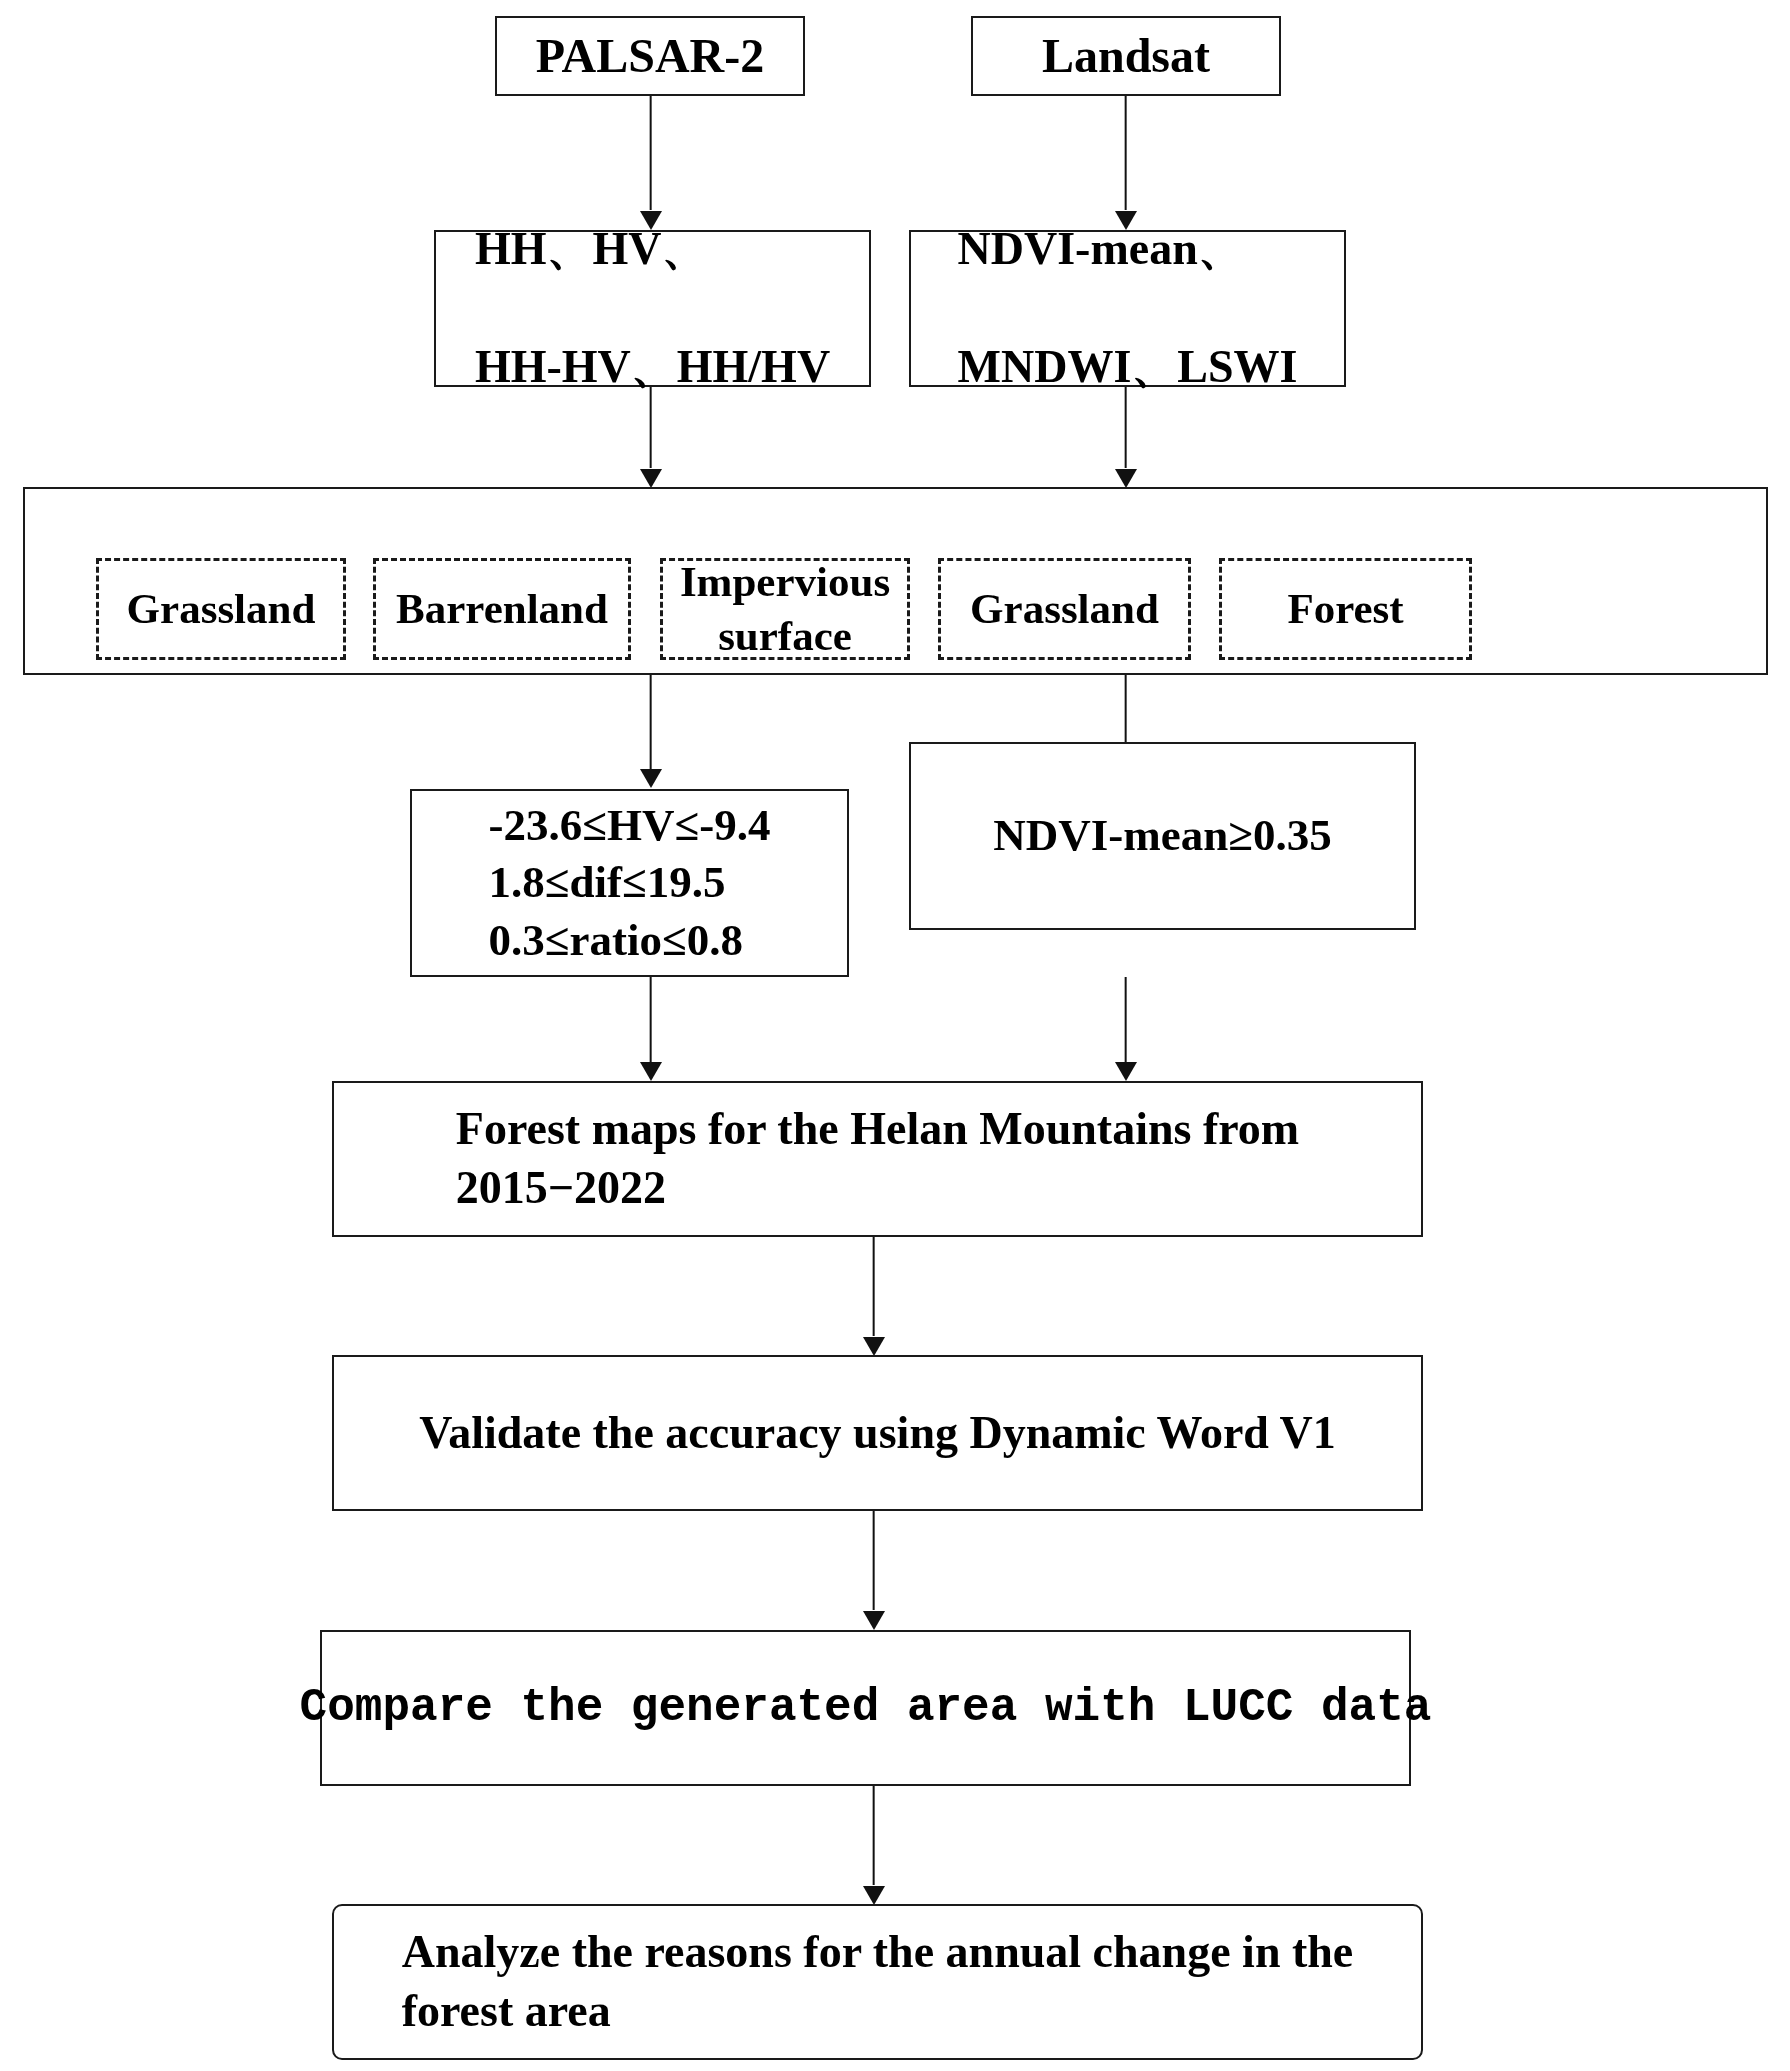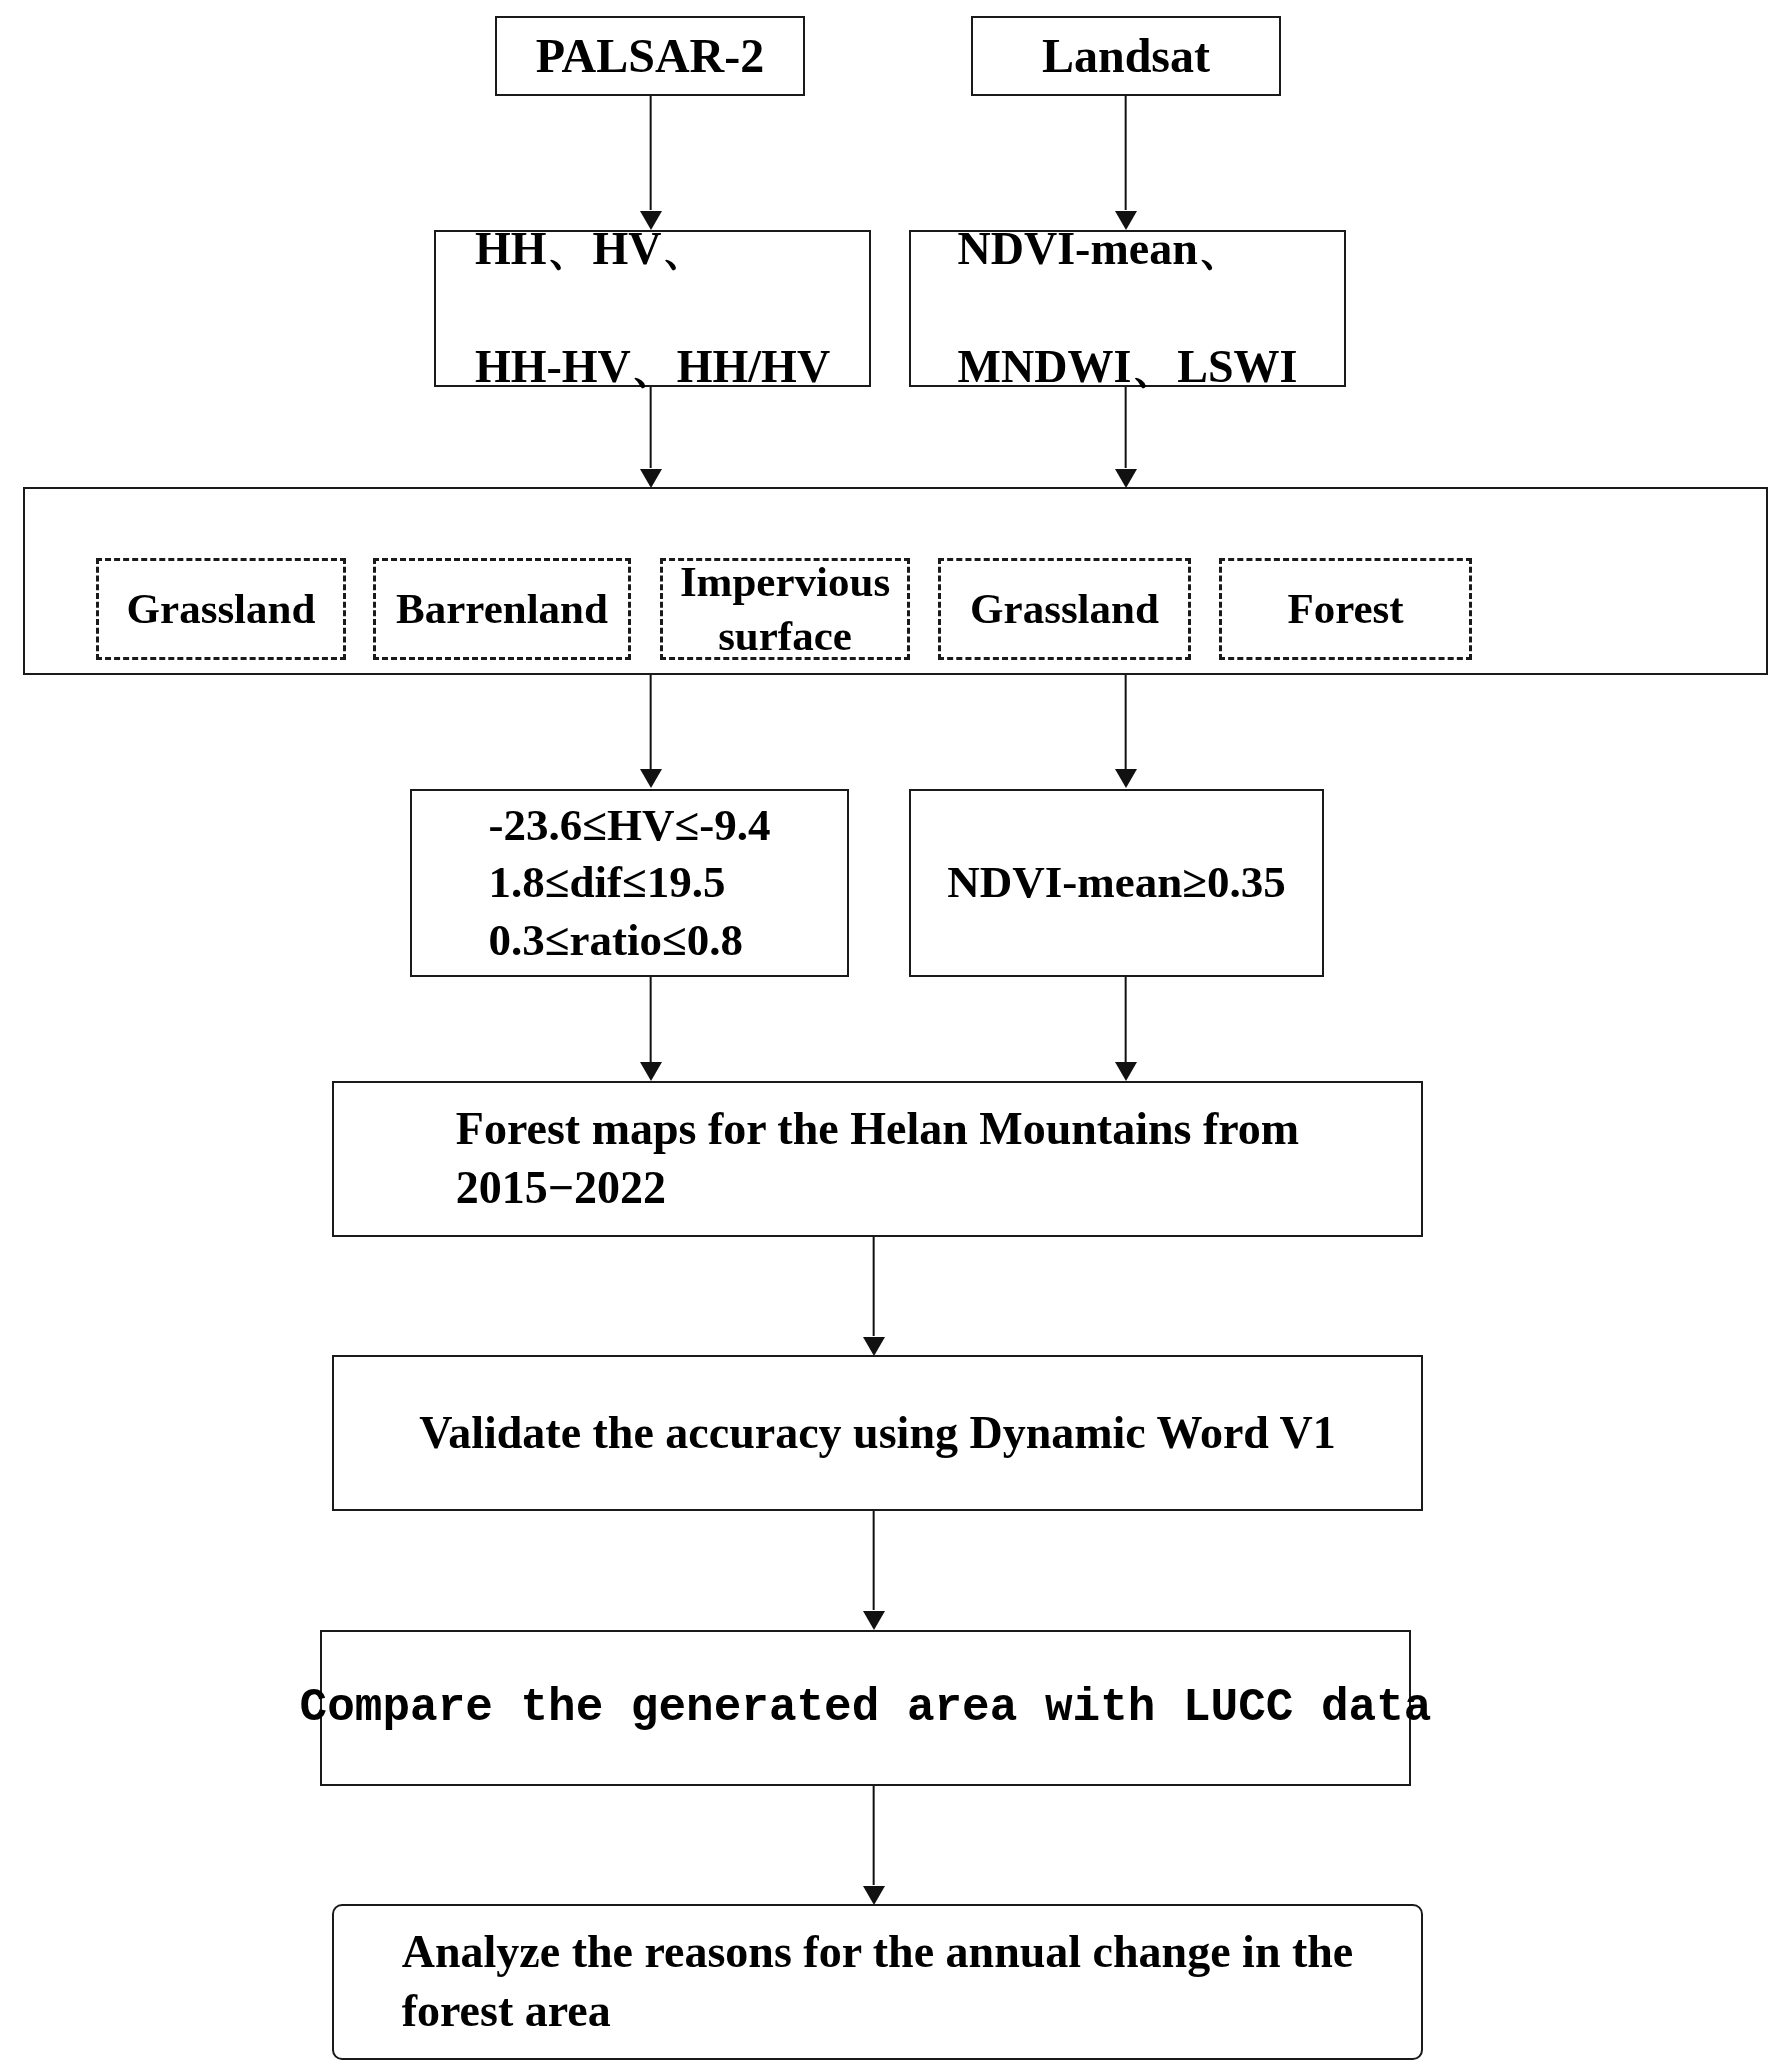--- a/index.html
+++ b/index.html
@@ -160,21 +160,21 @@
   </div>
 
   <div class="box t50" style="left:410px; top:789px; width:439px; height:188px;">
     <div>
       <div>-23.6≤HV≤-9.4</div>
       <div>1.8≤dif≤19.5</div>
       <div>0.3≤ratio≤0.8</div>
     </div>
   </div>
 
-  <div class="box t50 nowrap" style="left:909px; top:789px; width:415px; height:188px;">
+  <div class="box t50 nowrap" style="left:909px; top:742px; width:507px; height:188px;">
     <span>NDVI-mean≥0.35</span>
   </div>
 
   <div class="arrow" style="left:638px; top:977px; width:25px; height:104px;">
     <div class="arrow-line" style="height:85px;"></div>
     <div class="arrow-head"></div>
   </div>
 
   <div class="arrow" style="left:1113px; top:977px; width:25px; height:104px;">
     <div class="arrow-line" style="height:85px;"></div>

